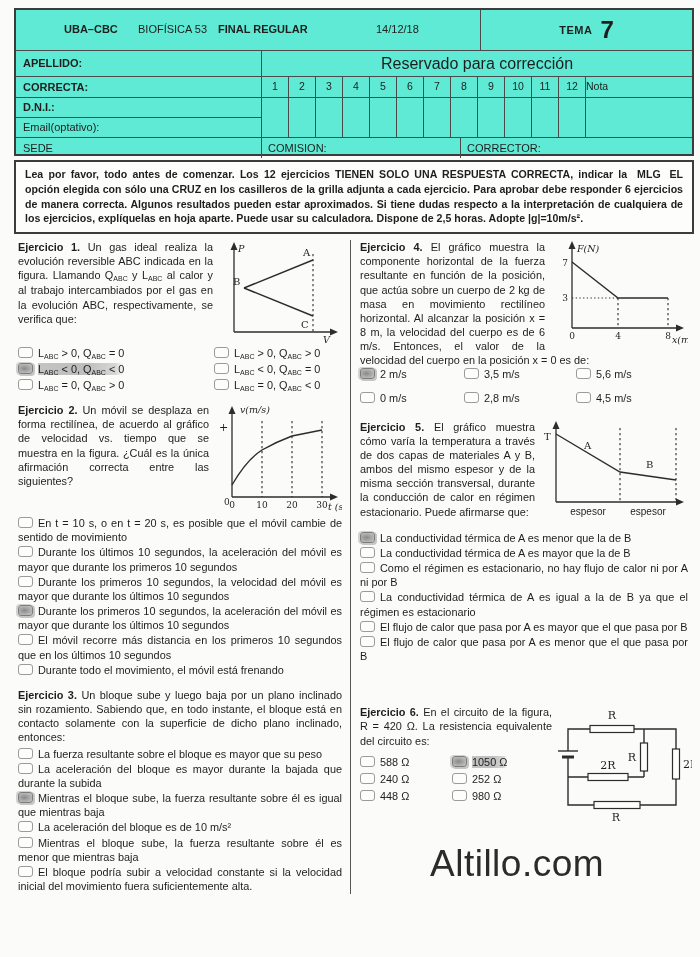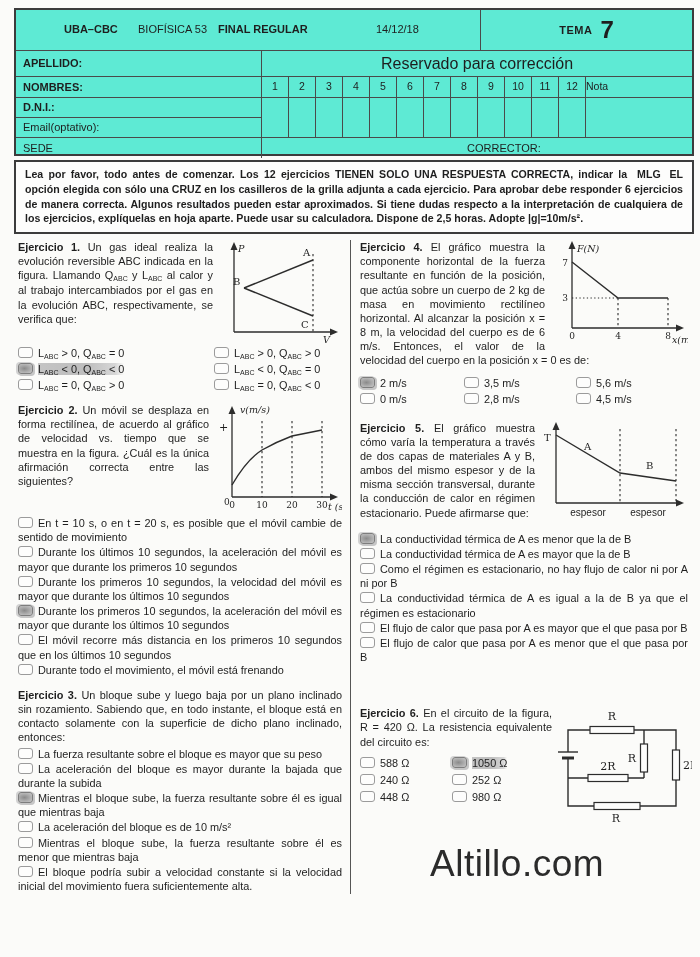--- a/index.html
+++ b/index.html
@@ -25,21 +25,21 @@
   .colR{width:342px;box-sizing:border-box;border-left:1px solid #555;padding:0 4px 0 9px}
   .ex p.body{font-size:10.9px;line-height:1.3;text-align:justify;margin:0}
   .hd{font-weight:bold}
   .fig{float:right;margin:0 0 3px 7px}
   .optlist{clear:both;margin-top:7px}
   .opt{font-size:10.9px;line-height:1.3;margin:1px 0;text-align:justify}
   .cb{display:inline-block;width:13px;height:9px;border:1.2px solid #9b9b9b;border-radius:3px;margin-right:5px;vertical-align:-1px;background:#fdfdfc}
   .cb.marked{background:radial-gradient(ellipse at 42% 50%,#8a8a8a 0%,#aeaeae 55%,#c9c9c9 100%);border-color:#7d7d7d;box-shadow:1px 1px 0 1px #c6c6c6,-1px 0 0 1px #d2d2d2}
   .smudge{background:linear-gradient(90deg,#c4c4c4 0%,#bdbdbd 55%,#d7d7d7 90%,rgba(215,215,215,0) 100%)}
   .grid2{clear:both;display:grid;grid-template-columns:196px 1fr;row-gap:3px;margin-top:10px}
-  .grid3{clear:both;display:grid;grid-template-columns:104px 112px 1fr;row-gap:4px;margin-top:9px}
+  .grid3{clear:both;display:grid;grid-template-columns:104px 112px 1fr;row-gap:12px;margin-top:0}
   .grid2b{display:grid;grid-template-columns:92px 108px;row-gap:5px;margin-top:8px}
   .gopt{font-size:10.9px;white-space:nowrap}
   sub{font-size:7px;vertical-align:-2px}
   
   #ex2{margin-top:11px}
   #ex3{margin-top:11px}
   #ex5{margin-top:16px}
   #ex6{margin-top:42px}
   #ex6 .wrap{display:flex}
   #ex6 .left{width:192px}
@@ -73,21 +73,21 @@
       <span class="tl">TEMA</span>
       <span class="tn">7</span>
     </span>
   </div>
   <div class="hrow" style="top:40px;height:26px">
     <div class="lblcell b" style="padding-top:6px">APELLIDO:</div>
     <div class="abs" style="left:246px;right:0;top:0;bottom:0;display:flex;align-items:center;justify-content:center;font-size:16px">Reservado para corrección</div>
     <div class="abs" style="left:0;right:246px;top:0;bottom:0"></div>
   </div>
   <div class="hrow" style="top:66px;height:21px">
-    <div class="lblcell b" style="padding-top:4px">NOMBRES:</div>
+    <div class="lblcell b" style="padding-top:4px">CORRECTA:</div>
     <div class="cells">
       <span class="c">1</span>
       <span class="c">2</span>
       <span class="c">3</span>
       <span class="c">4</span>
       <span class="c">5</span>
       <span class="c">6</span>
       <span class="c">7</span>
       <span class="c">8</span>
       <span class="c">9</span>
@@ -113,20 +113,21 @@
         <span class="c"></span>
       <span class="c"></span>
         <span class="c"></span>
         <span class="c"></span>
         <span class="c"></span>
       <span class="nota"></span>
     </div>
   </div>
   <div class="hrow" style="top:127px;height:21px">
     <div class="lblcell" style="padding-top:4px">SEDE</div>
+    <div class="abs" style="left:246px;top:0;bottom:0;width:199px;border-right:1px solid #4a4a4a;box-sizing:border-box;padding:4px 0 0 6px;font-size:11px">COMISION:</div>
     <div class="abs" style="left:445px;top:0;bottom:0;right:0;padding:4px 0 0 6px;font-size:11px">CORRECTOR:</div>
   </div>
 </div>
 
 <div id="instr">
   <span class="sig">MLG   EL</span>
   <span>Lea por favor, todo antes de comenzar. Los 12 ejercicios TIENEN SOLO UNA RESPUESTA CORRECTA, indicar la opción elegida con sólo una CRUZ en los casilleros de la grilla adjunta a cada ejercicio. Para aprobar debe responder 6 ejercicios de manera correcta. Algunos resultados pueden estar aproximados. Si tiene dudas respecto a la interpretación de cualquiera de los ejercicios, explíquelas en hoja aparte. Puede usar su calculadora. Dispone de 2,5 horas. Adopte |g|=10m/s².</span>
 </div>
 
 <div id="cols">

